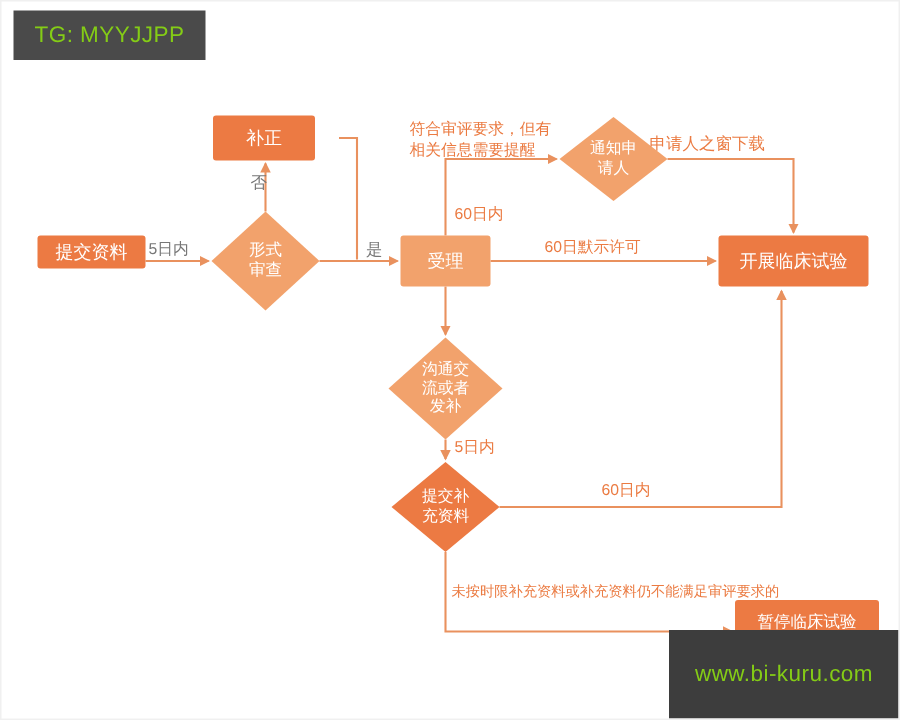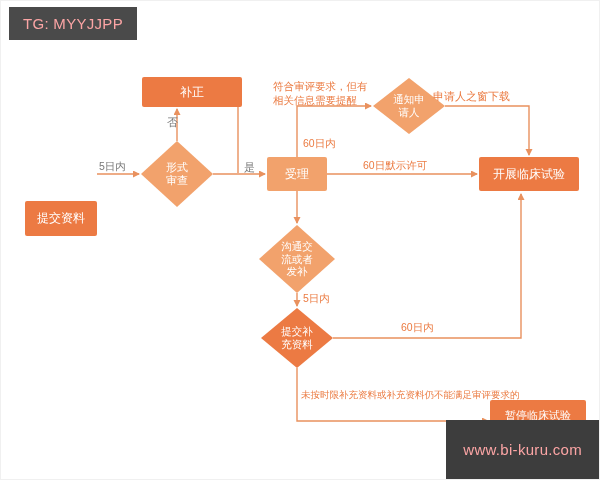--- a/index.html
+++ b/index.html
@@ -18,21 +18,21 @@
   .node-light{background:#F2A26C;}
   .dlabel{
     position:absolute;color:#ffffff;text-align:center;line-height:1.2;
     display:flex;align-items:center;justify-content:center;
   }
   .ann{position:absolute;line-height:1.3;white-space:nowrap;}
   .ann-orange{color:#EB7B42;}
   .ann-gray{color:#777777;}
   .ann-wrap{white-space:normal;}
   .badge{
-    position:absolute;color:#fca5a5;font-size:15px;letter-spacing:.3px;
+    position:absolute;color:#84cc16;font-size:15px;letter-spacing:.3px;
     display:flex;align-items:center;justify-content:center;
   }
   .badge-top{left:8px;top:6px;background:#4A4A4A;padding:8px 14px;}
   .badge-bottom{right:0;bottom:0;background:#3D3D3D;padding:21px 17px;}
   .conn{stroke:#E9915E;stroke-width:1.4;fill:none;}
 </style>
 </head>
 <body>
 
 <div class="canvas">
@@ -55,25 +55,25 @@
     <path class="conn" marker-end="url(#arrow)" d="M296 292 V305"></path>
     <path class="conn" marker-end="url(#arrow)" d="M332 337 H520 V193"></path>
     <path class="conn" marker-end="url(#arrow)" d="M296 367 V420 H487"></path>
 
     <polygon points="140,173 176,140 212,173 176,206" fill="#F2A26C"></polygon>
     <polygon points="372,105 408,77 444,105 408,133" fill="#F2A26C"></polygon>
     <polygon points="258,258 296,224 334,258 296,292" fill="#F2A26C"></polygon>
     <polygon points="260,337 296,307 332,337 296,367" fill="#EC7A43"></polygon>
   </svg>
 
-  <div class="node node-dark" style="left:24px;top:156px;width:72px;height:35px;font-size:12px;margin-top:44px;">
+  <div class="node node-dark" style="left:24px;top:156px;width:72px;height:22px;font-size:12px;">
     <span>提交资料</span>
   </div>
 
-  <div class="node node-dark" style="left:141px;top:76px;width:100px;height:30px;font-size:12px;">
+  <div class="node node-dark" style="left:141px;top:76px;width:68px;height:30px;font-size:12px;">
     <span>补正</span>
   </div>
 
   <div class="node node-dark" style="left:478px;top:156px;width:100px;height:34px;font-size:12px;">
     <span>开展临床试验</span>
   </div>
 
   <div class="node node-light" style="left:266px;top:156px;width:60px;height:34px;font-size:12px;">
     <span>受理</span>
   </div>

